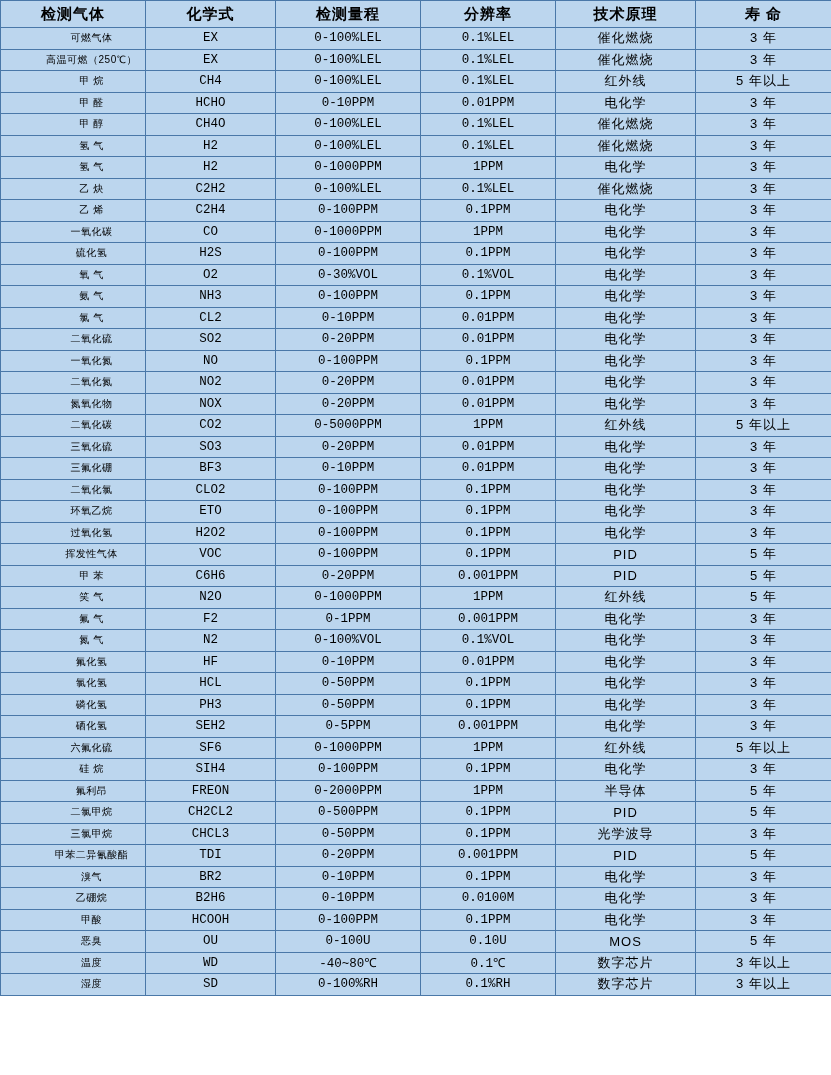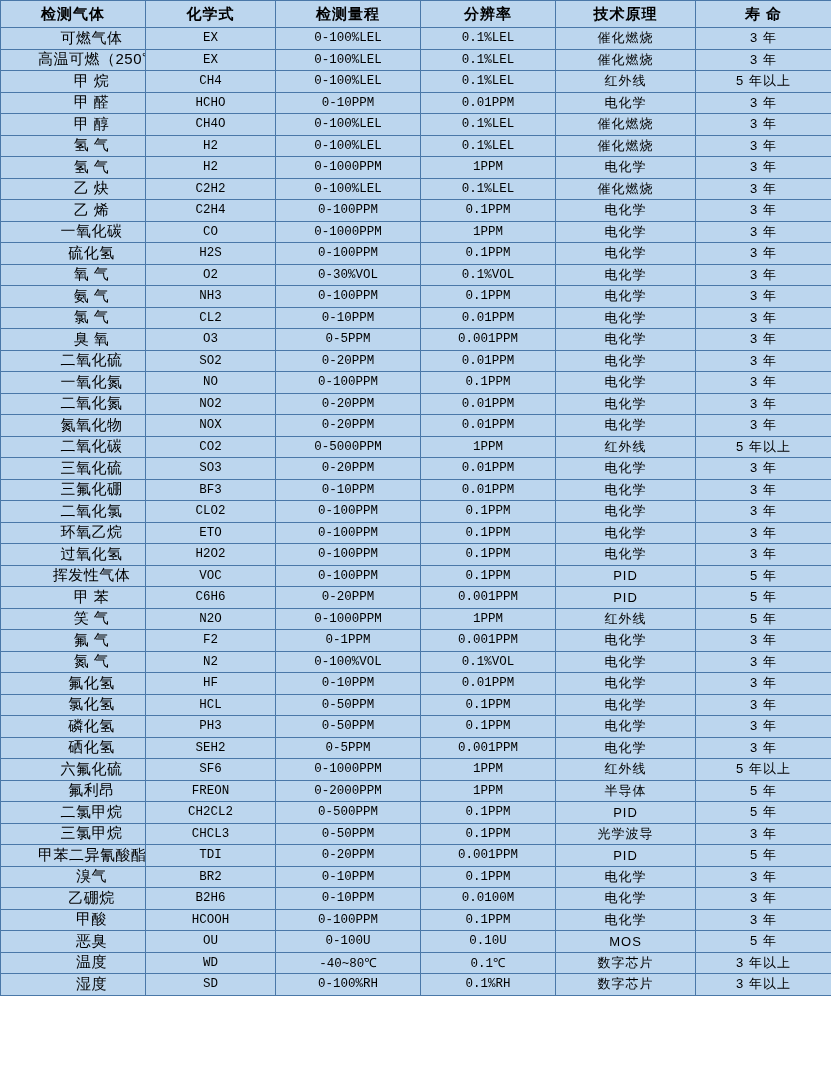--- a/index.html
+++ b/index.html
@@ -48,21 +48,21 @@
     letter-spacing: 1px;
     font-family: "Liberation Sans", sans-serif;
     text-align: center;
   }
   table.gas-table tbody td {
     height: 20.5px;
     font-size: 13px;
     font-weight: normal;
   }
   table.gas-table tbody td.name {
-    font-size: 15px;
+    font-size: 10px;
     letter-spacing: 0.5px;
     padding-left: 37px;
   }
   table.gas-table tbody td.formula,
   table.gas-table tbody td.range,
   table.gas-table tbody td.res {
     font-family: "Liberation Mono", monospace;
     font-size: 12.5px;
     letter-spacing: 0px;
   }
@@ -202,28 +202,20 @@
         </tr>
         <tr>
           <td class="name">氯 气</td>
           <td class="formula">CL2</td>
           <td class="range">0-10PPM</td>
           <td class="res">0.01PPM</td>
           <td class="tech">电化学</td>
           <td class="life">3 年</td>
         </tr>
         <tr>
-          <td class="name">臭 氧</td>
-          <td class="formula">O3</td>
-          <td class="range">0-5PPM</td>
-          <td class="res">0.001PPM</td>
-          <td class="tech">电化学</td>
-          <td class="life">3 年</td>
-        </tr>
-        <tr>
           <td class="name">二氧化硫</td>
           <td class="formula">SO2</td>
           <td class="range">0-20PPM</td>
           <td class="res">0.01PPM</td>
           <td class="tech">电化学</td>
           <td class="life">3 年</td>
         </tr>
         <tr>
           <td class="name">一氧化氮</td>
           <td class="formula">NO</td>
@@ -368,20 +360,28 @@
           <td class="tech">电化学</td>
           <td class="life">3 年</td>
         </tr>
         <tr>
           <td class="name">六氟化硫</td>
           <td class="formula">SF6</td>
           <td class="range">0-1000PPM</td>
           <td class="res">1PPM</td>
           <td class="tech">红外线</td>
           <td class="life">5 年以上</td>
+        </tr>
+        <tr>
+          <td class="name">硅 烷</td>
+          <td class="formula">SIH4</td>
+          <td class="range">0-100PPM</td>
+          <td class="res">0.1PPM</td>
+          <td class="tech">电化学</td>
+          <td class="life">3 年</td>
         </tr>
         <tr>
           <td class="name">氟利昂</td>
           <td class="formula">FREON</td>
           <td class="range">0-2000PPM</td>
           <td class="res">1PPM</td>
           <td class="tech">半导体</td>
           <td class="life">5 年</td>
         </tr>
         <tr>

